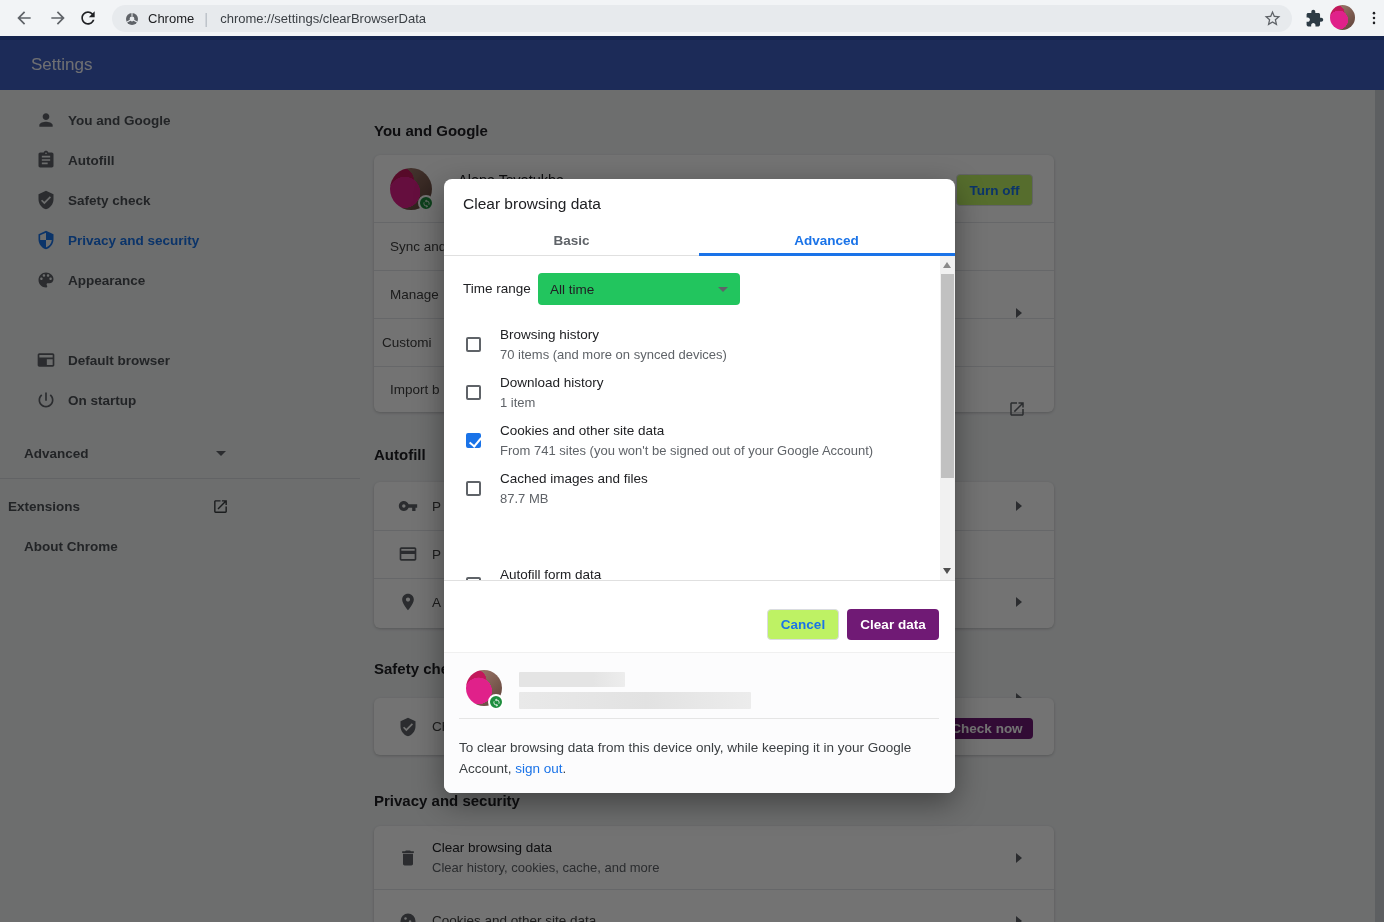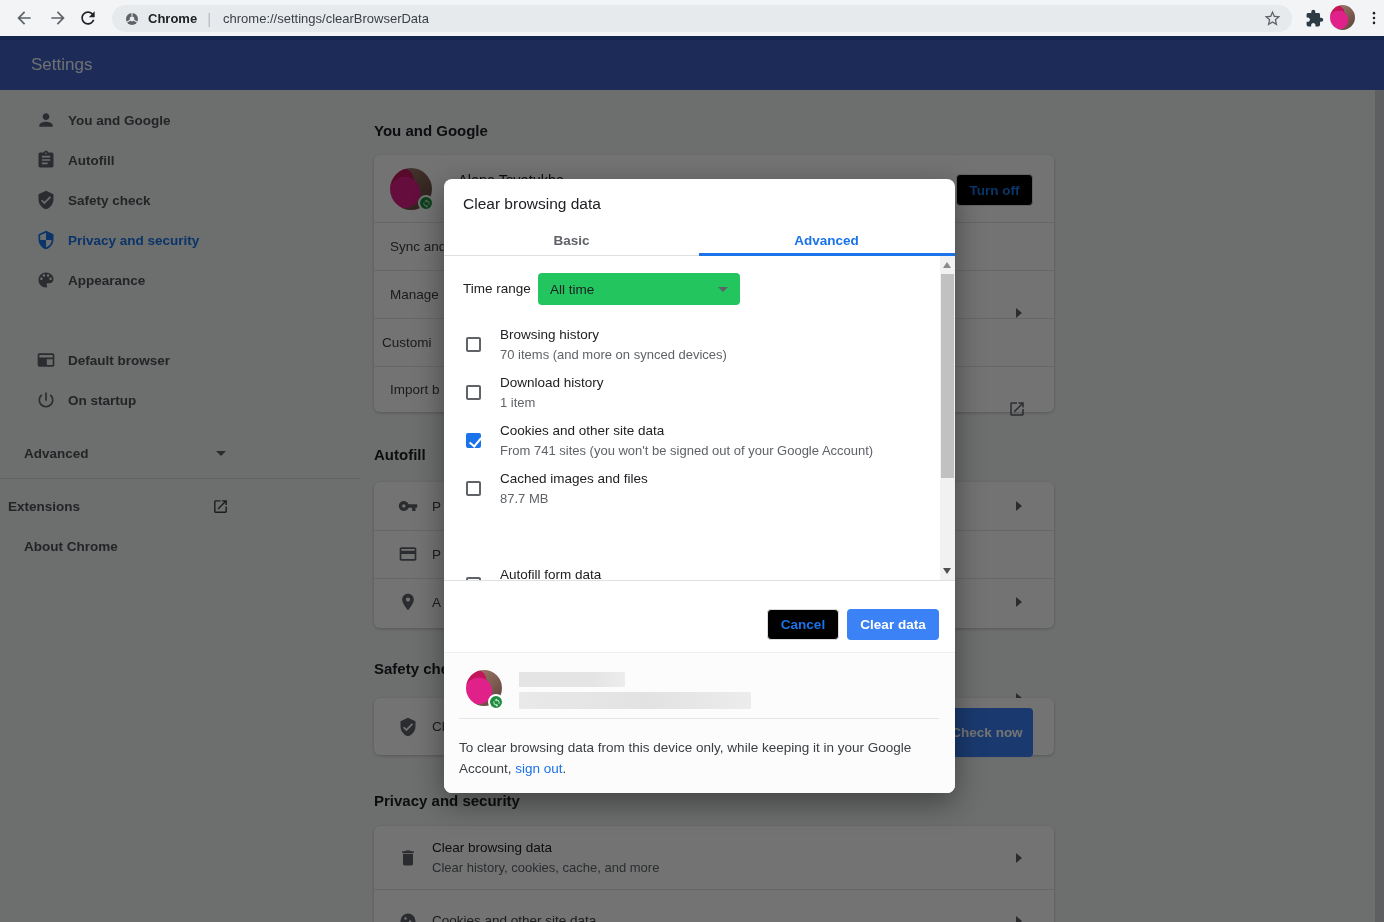--- a/index.html
+++ b/index.html
@@ -5,21 +5,21 @@
   * { margin:0; padding:0; box-sizing:border-box; }
   html,body { width:1384px; height:922px; overflow:hidden; background:#fff;
     font-family:"Liberation Sans", sans-serif; }
   #screen { position:relative; width:1384px; height:922px; }
 
   
   #toolbar { position:absolute; left:0; top:0; width:1384px; height:36px; background:#f2f4f6; }
   .tbtn { position:absolute; top:6px; width:24px; height:24px; display:flex; align-items:center; justify-content:center; }
   #omnibox { position:absolute; left:112px; top:5px; width:1180px; height:27px; background:#e7eaed;
     border-radius:14px; display:flex; align-items:center; padding:0 10px 0 12px; }
-  #omnibox .chip-label { color:#202124; font-size:13px; margin:0 10px 0 8px;font-weight:bold; }
+  #omnibox .chip-label { color:#202124; font-size:13px; margin:0 10px 0 8px; }
   #omnibox .chip-sep { color:#b6bcc3; font-size:15px; margin-right:12px; }
   #omnibox .url { color:#3a3f44; font-size:13px; flex:1; }
   #theme-strip { position:absolute; left:0; top:36px; width:1384px; height:4px; background:#16254e; }
   #avatar-toolbar { position:absolute; left:1330px; top:5px; width:25px; height:25px; border-radius:50%;
     background: radial-gradient(circle at 35% 60%, #e0218a 0 42%, rgba(0,0,0,0) 43%),
                 radial-gradient(circle at 28% 32%, #c2185b 0 30%, rgba(0,0,0,0) 31%),
                 linear-gradient(135deg, #a98274, #5d4037); }
 
   
   #page { position:absolute; left:0; top:40px; width:1384px; height:882px; background:#f1f3f4; }
@@ -47,23 +47,23 @@
   #content { position:absolute; left:374px; top:0; width:680px; height:882px; }
   .sheading { position:absolute; left:0; font-size:15px; font-weight:bold; color:#202124; }
   .card { position:absolute; left:0; width:680px; background:#fff; border-radius:6px;
     box-shadow:0 1px 3px rgba(0,0,0,0.2); }
   .crow { position:absolute; left:0; width:680px; display:flex; align-items:center; }
   .crow .ric { width:24px; height:24px; margin-left:22px; display:flex; align-items:center; justify-content:center; }
   .crow .rtx { margin-left:12px; font-size:13.5px; color:#404040; }
   .rowline { position:absolute; left:0; width:680px; height:1px; background:#e3e5e8; }
   .chev { position:absolute; width:0; height:0; border-top:5px solid transparent; border-bottom:5px solid transparent;
     border-left:6px solid #5f6368; }
-  .btn-outline { position:absolute; background:#000000; border:1px solid #dadce0; border-radius:4px;
+  .btn-outline { position:absolute; background:#bef264; border:1px solid #dadce0; border-radius:4px;
     color:#1a73e8; font-size:13.5px; font-weight:bold; display:flex; align-items:center; justify-content:center; cursor:pointer; }
-  .btn-fill { position:absolute; background:#3b82f6; border:none; border-radius:4px; color:#fff;
+  .btn-fill { position:absolute; background:#701a75; border:none; border-radius:4px; color:#fff;
     font-size:13.5px; font-weight:bold; display:flex; align-items:center; justify-content:center; cursor:pointer; }
   .avatar-lg { border-radius:50%;
     background: radial-gradient(circle at 35% 58%, #e0218a 0 42%, rgba(0,0,0,0) 43%),
                 radial-gradient(circle at 26% 30%, #c2185b 0 30%, rgba(0,0,0,0) 31%),
                 linear-gradient(135deg, #a98274, #5d4037); }
 
   
   #dialog { position:absolute; left:444px; top:139px; width:511px; height:614px; background:#fff;
     border-radius:8px; box-shadow:0 10px 30px rgba(0,0,0,0.4); z-index:10; overflow:hidden; }
   #dlg-title { position:absolute; left:19px; top:16px; font-size:15.5px; color:#202124; }
@@ -317,21 +317,21 @@
 
       <div class="sheading" style="top:620px">Safety che</div>
       <div class="card" style="top:658px;height:57px">
         <div class="crow" style="top:0;height:57px">
           <span class="ric">
               <svg width="20" height="20" viewBox="0 0 24 24" fill="#5f6368">
                 <path d="M12 1L3 5v6c0 5.55 3.84 10.74 9 12 5.16-1.26 9-6.45 9-12V5l-9-4zm-2 16l-4-4 1.41-1.41L10 14.17l6.59-6.59L18 9l-8 8z"></path>
               </svg>
             </span>
           <span class="rtx">Ch</span>
-          <button class="btn-fill" style="left:567px;top:10px;width:92px;height:49px">Check now</button>
+          <button class="btn-fill" style="left:567px;top:20px;width:92px;height:21px">Check now</button>
         </div>
       </div>
 
       <div class="sheading" style="top:752px">Privacy and security</div>
       <div class="card" style="top:786px;height:200px">
         <div class="crow" style="top:0;height:63px">
           <span class="ric">
               <svg width="20" height="20" viewBox="0 0 24 24" fill="#5f6368">
                 <path d="M6 19c0 1.1.9 2 2 2h8c1.1 0 2-.9 2-2V7H6v12zM19 4h-3.5l-1-1h-5l-1 1H5v2h14V4z"></path>
               </svg>

